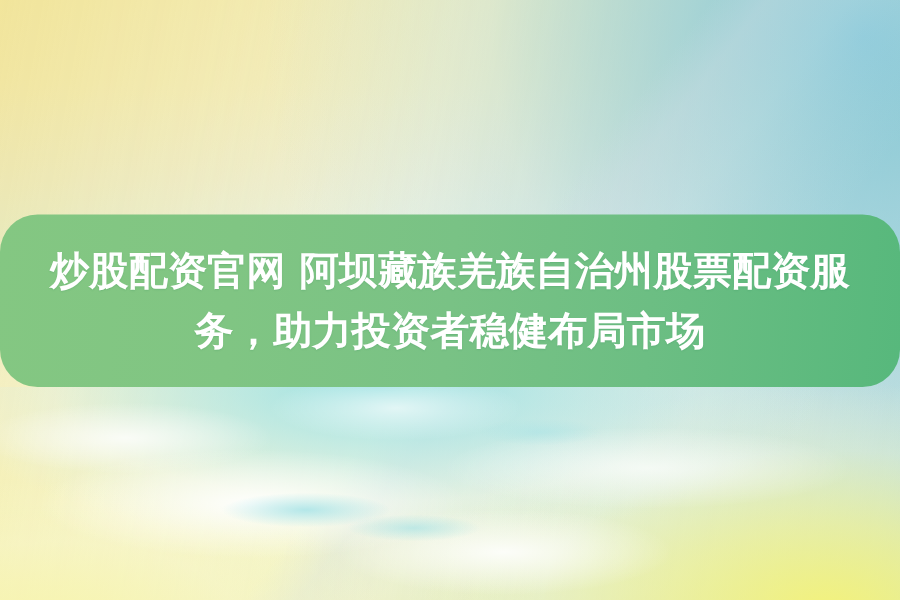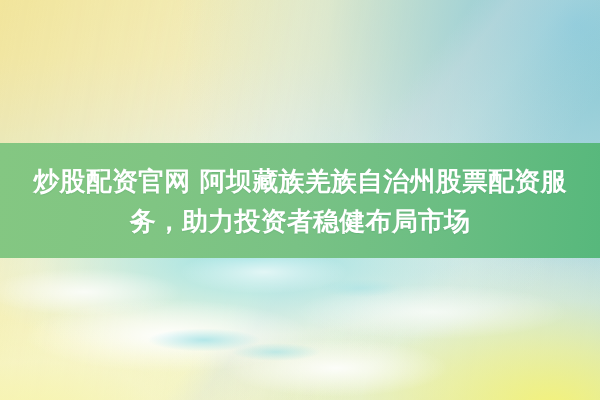--- a/index.html
+++ b/index.html
@@ -133,20 +133,21 @@
         #84c782 0%,
         #80c583 26%,
         #79c285 50%,
         #6cbe83 72%,
         #57b87c 100%);
     display: flex;
     align-items: center;
     justify-content: center;
     box-sizing: border-box;
     padding: 0 14px;
+    border-radius: 25px;
   }
 
   .headline {
     width: 100%;
     margin: 0;
     color: #ffffff;
     font-family: "DejaVu Sans", "Liberation Sans", sans-serif;
     font-size: 26px;
     font-weight: bold;
     line-height: 40px;

